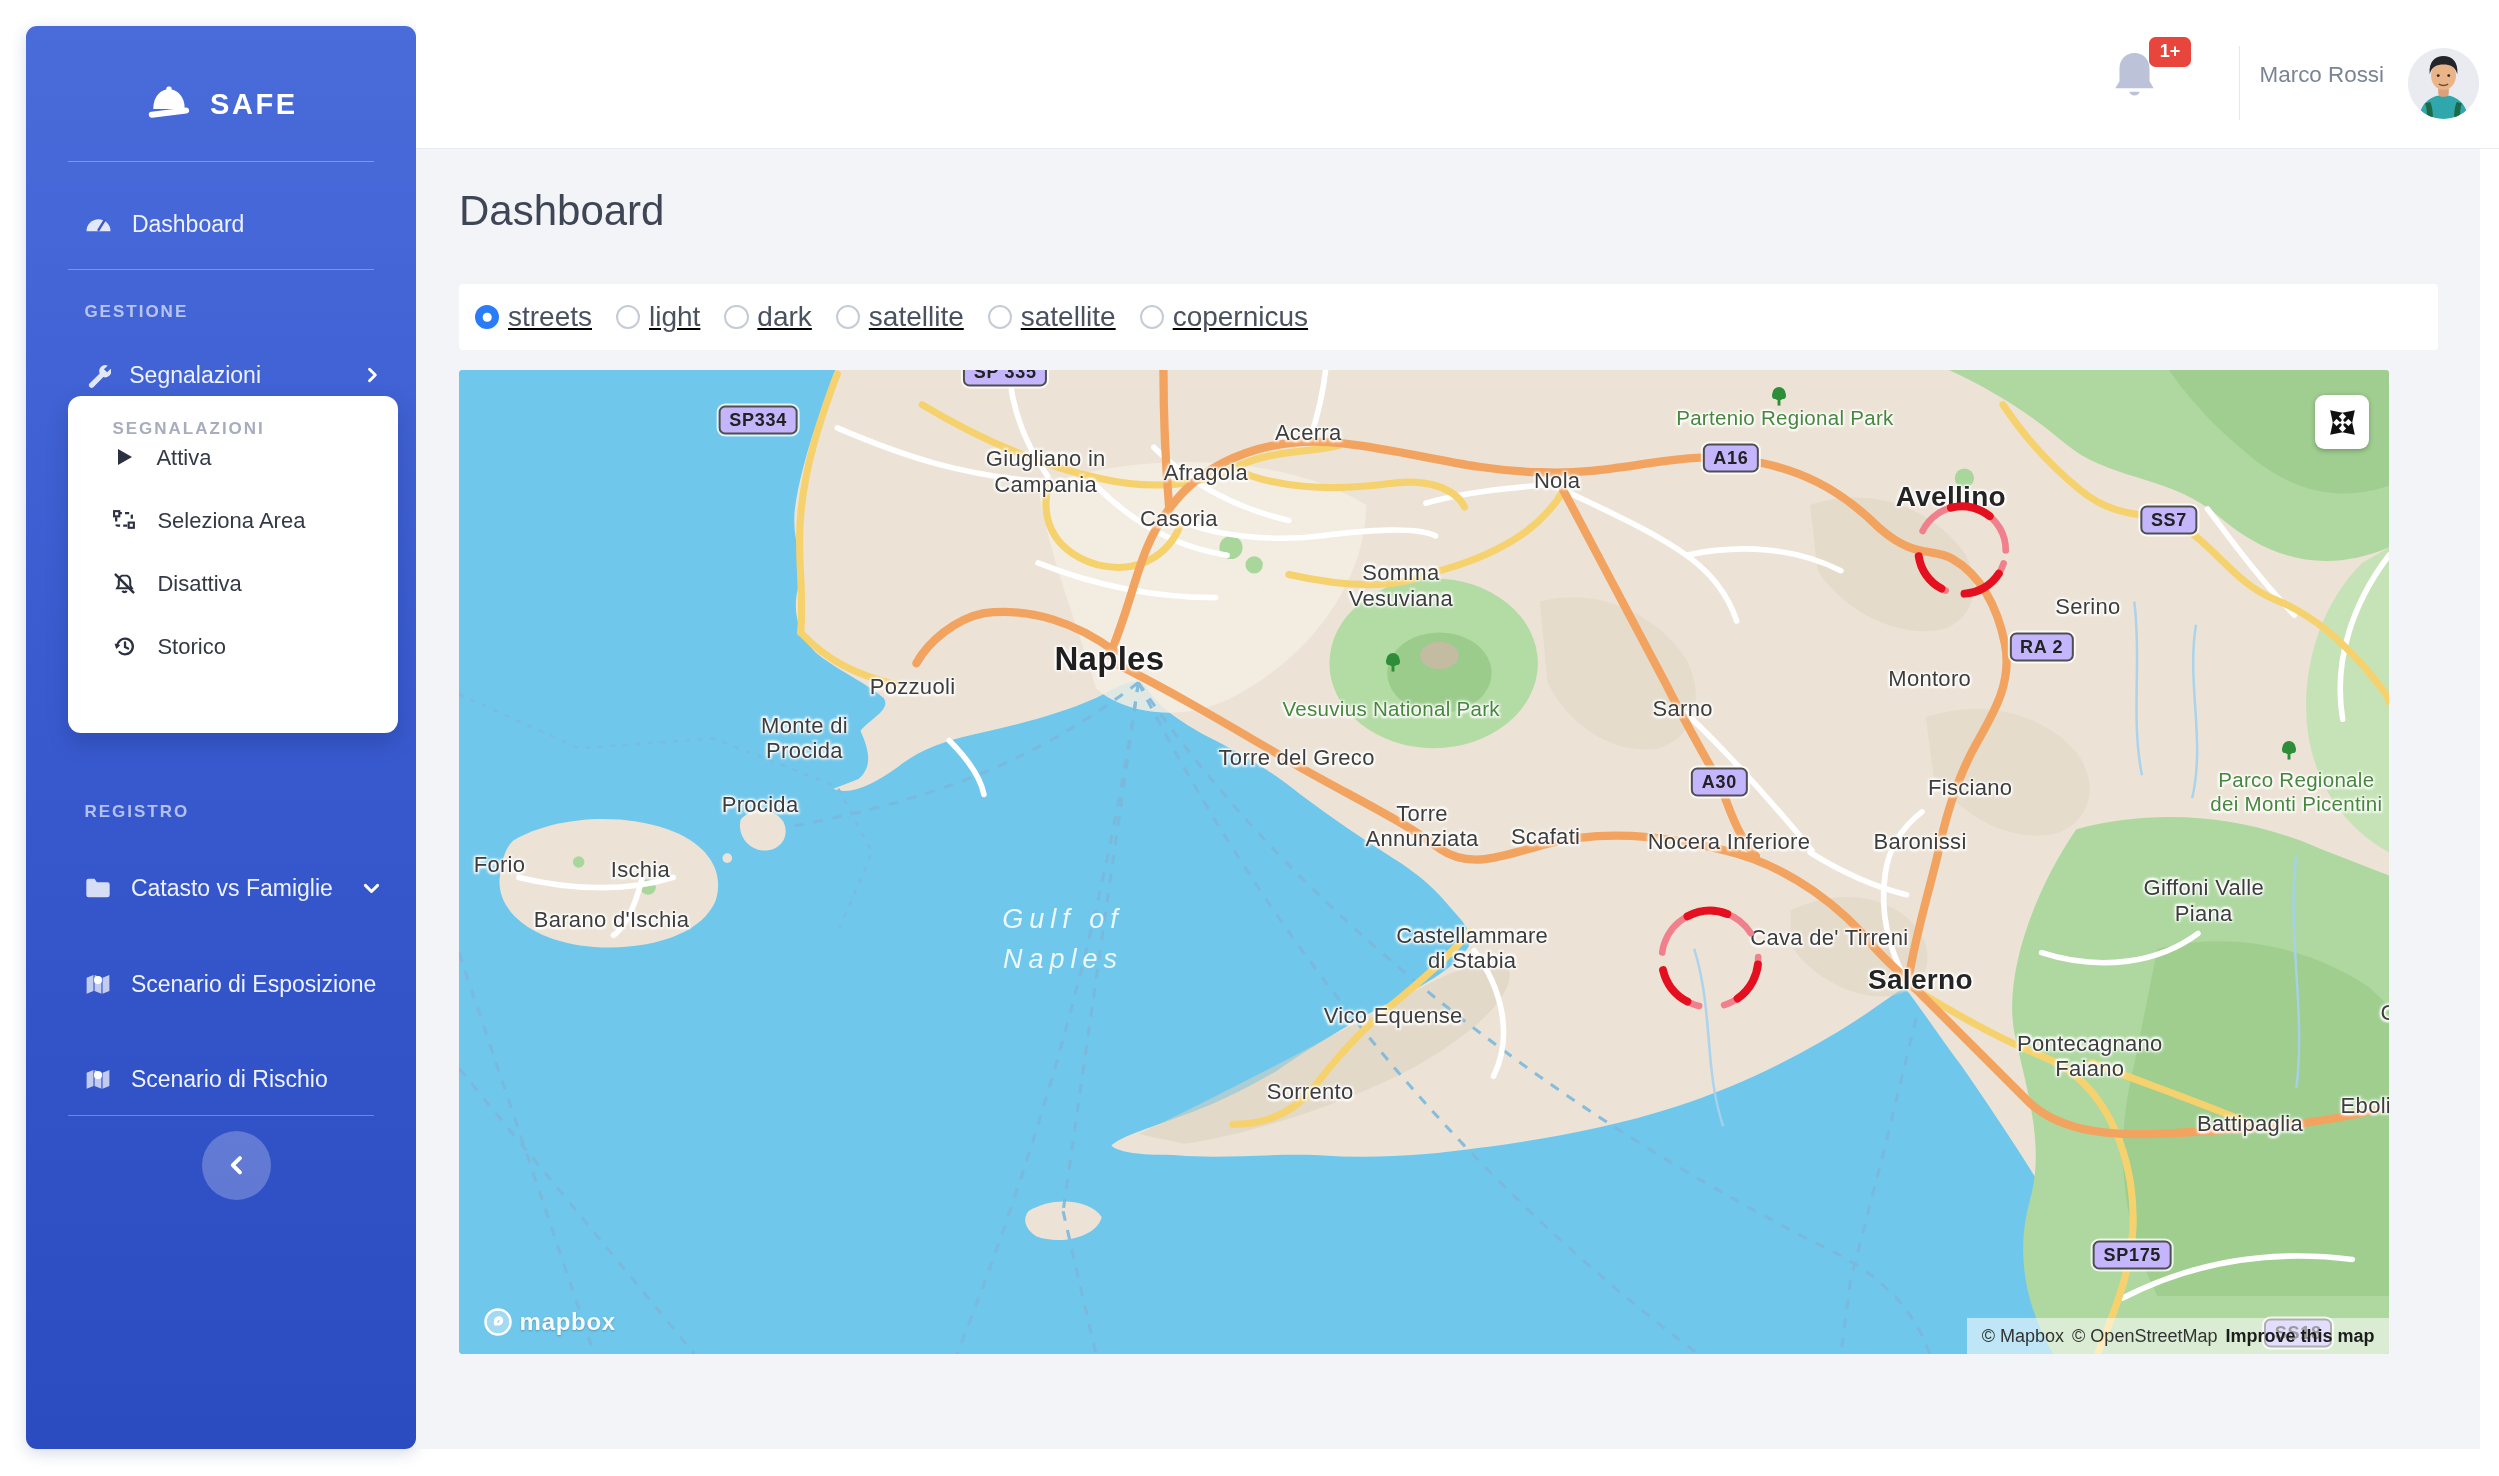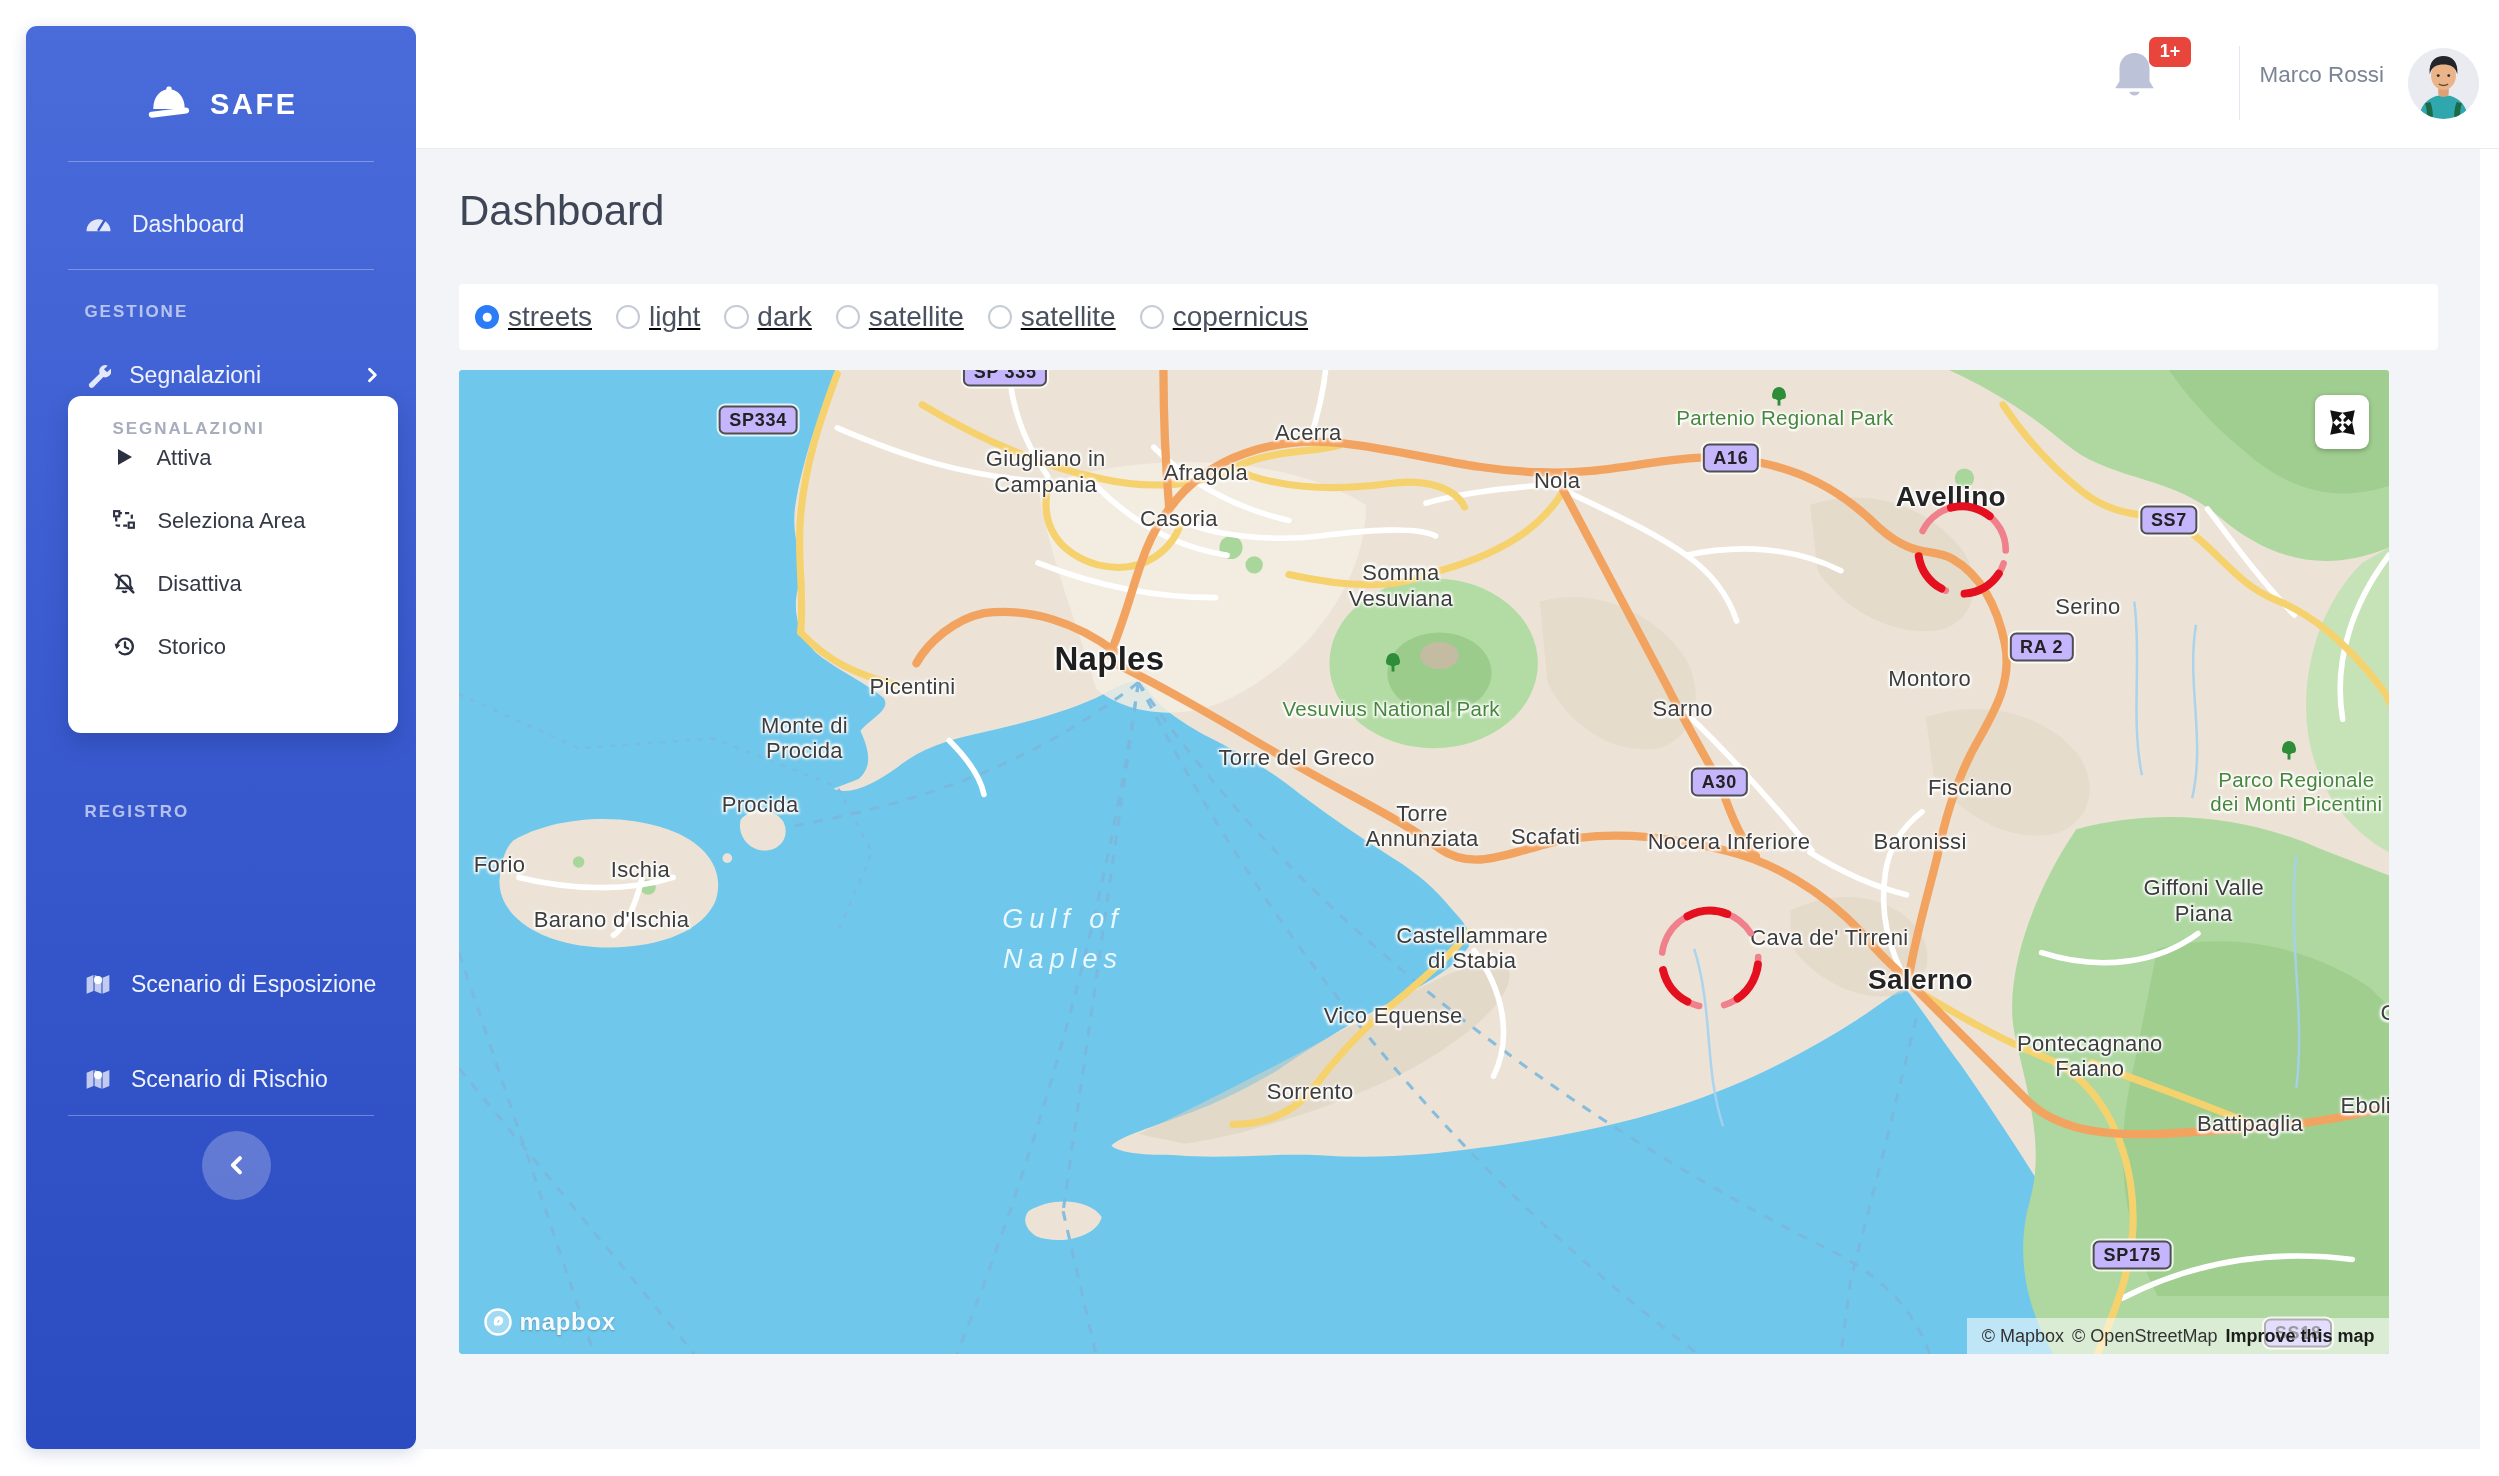--- a/index.html
+++ b/index.html
@@ -157,20 +157,33 @@
             <polygon points="2.5,9 8,10.5 4,14.5" fill="#2b3140"></polygon>
             <polyline points="12.5,8 12.5,12.5 15.5,14" fill="none" stroke="#2b3140" stroke-width="2.2" stroke-linecap="round"></polyline>
           </svg>
         </span>
         <span class="txt">Storico</span>
       </div>
     </div>
 
     <div class="sb-section" style="top:776px">REGISTRO</div>
 
+    <div class="sb-item" style="top:832px">
+      <span>
+        <svg width="28" height="24" viewBox="0 0 24 20">
+          <path d="M2 4 a2 2 0 0 1 2-2 h5 l2 3 h9 a2 2 0 0 1 2 2 v9 a2 2 0 0 1 -2 2 H4 a2 2 0 0 1 -2 -2 Z" fill="rgba(255,255,255,.8)"></path>
+        </svg>
+      </span>
+      <span class="txt">Catasto vs Famiglie</span>
+      <span class="sb-chev">
+        <svg width="21" height="21" viewBox="0 0 24 24">
+            <polyline points="5,9 12,16 19,9" fill="none" stroke="#fff" stroke-width="3.4" stroke-linecap="round" stroke-linejoin="round"></polyline>
+          </svg>
+      </span>
+    </div>
 
     <div class="sb-item" style="top:1023px">
       <span>
         <svg width="28" height="25" viewBox="0 0 24 22">
           <path d="M2 6 l6-2.5 v14 l-6 2.5 Z M9 3.5 l6 2.5 v14 l-6-2.5 Z M16 6 l6-2.5 v14 l-6 2.5 Z" fill="rgba(255,255,255,.7)"></path>
           <circle cx="12" cy="8" r="3.6" fill="rgba(255,255,255,.95)"></circle>
         </svg>
       </span>
       <span class="txt">Scenario di Rischio</span>
     </div>
@@ -361,21 +374,21 @@
           <div class="map-label" style="left: 37.3%; top: 15.1%;">Casoria</div>
           <div class="map-label" style="left: 48.8%; top: 21.9%;">Somma
 Vesuviana</div>
           <div class="map-label" style="left: 56.9%; top: 11.3%;">Nola</div>
           <div class="map-label park" style="left: 68.7%; top: 4.9%;">Partenio Regional Park</div>
           <div class="map-label lg" style="left: 77.3%; top: 12.9%;">Avellino</div>
           <div class="map-label" style="left: 84.4%; top: 24.1%;">Serino</div>
           <div class="map-label" style="left: 76.2%; top: 31.4%;">Montoro</div>
           <div class="map-label" style="left: 63.4%; top: 34.5%;">Sarno</div>
           <div class="map-label xl" style="left: 33.7%; top: 29.4%;">Naples</div>
-          <div class="map-label" style="left: 23.5%; top: 32.2%;">Picentini</div>
+          <div class="map-label" style="left: 23.5%; top: 32.2%;">Pozzuoli</div>
           <div class="map-label" style="left: 17.9%; top: 37.4%;">Monte di
 Procida</div>
           <div class="map-label" style="left: 15.6%; top: 44.2%;">Procida</div>
           <div class="map-label" style="left: 43.4%; top: 39.4%;">Torre del Greco</div>
           <div class="map-label park" style="left: 48.3%; top: 34.5%;">Vesuvius National Park</div>
           <div class="map-label" style="left: 78.3%; top: 42.5%;">Fisciano</div>
           <div class="map-label park" style="left: 95.2%; top: 42.9%;">Parco Regionale
 dei Monti Picentini</div>
           <div class="map-label" style="left: 49.9%; top: 46.3%;">Torre
 Annunziata</div>

